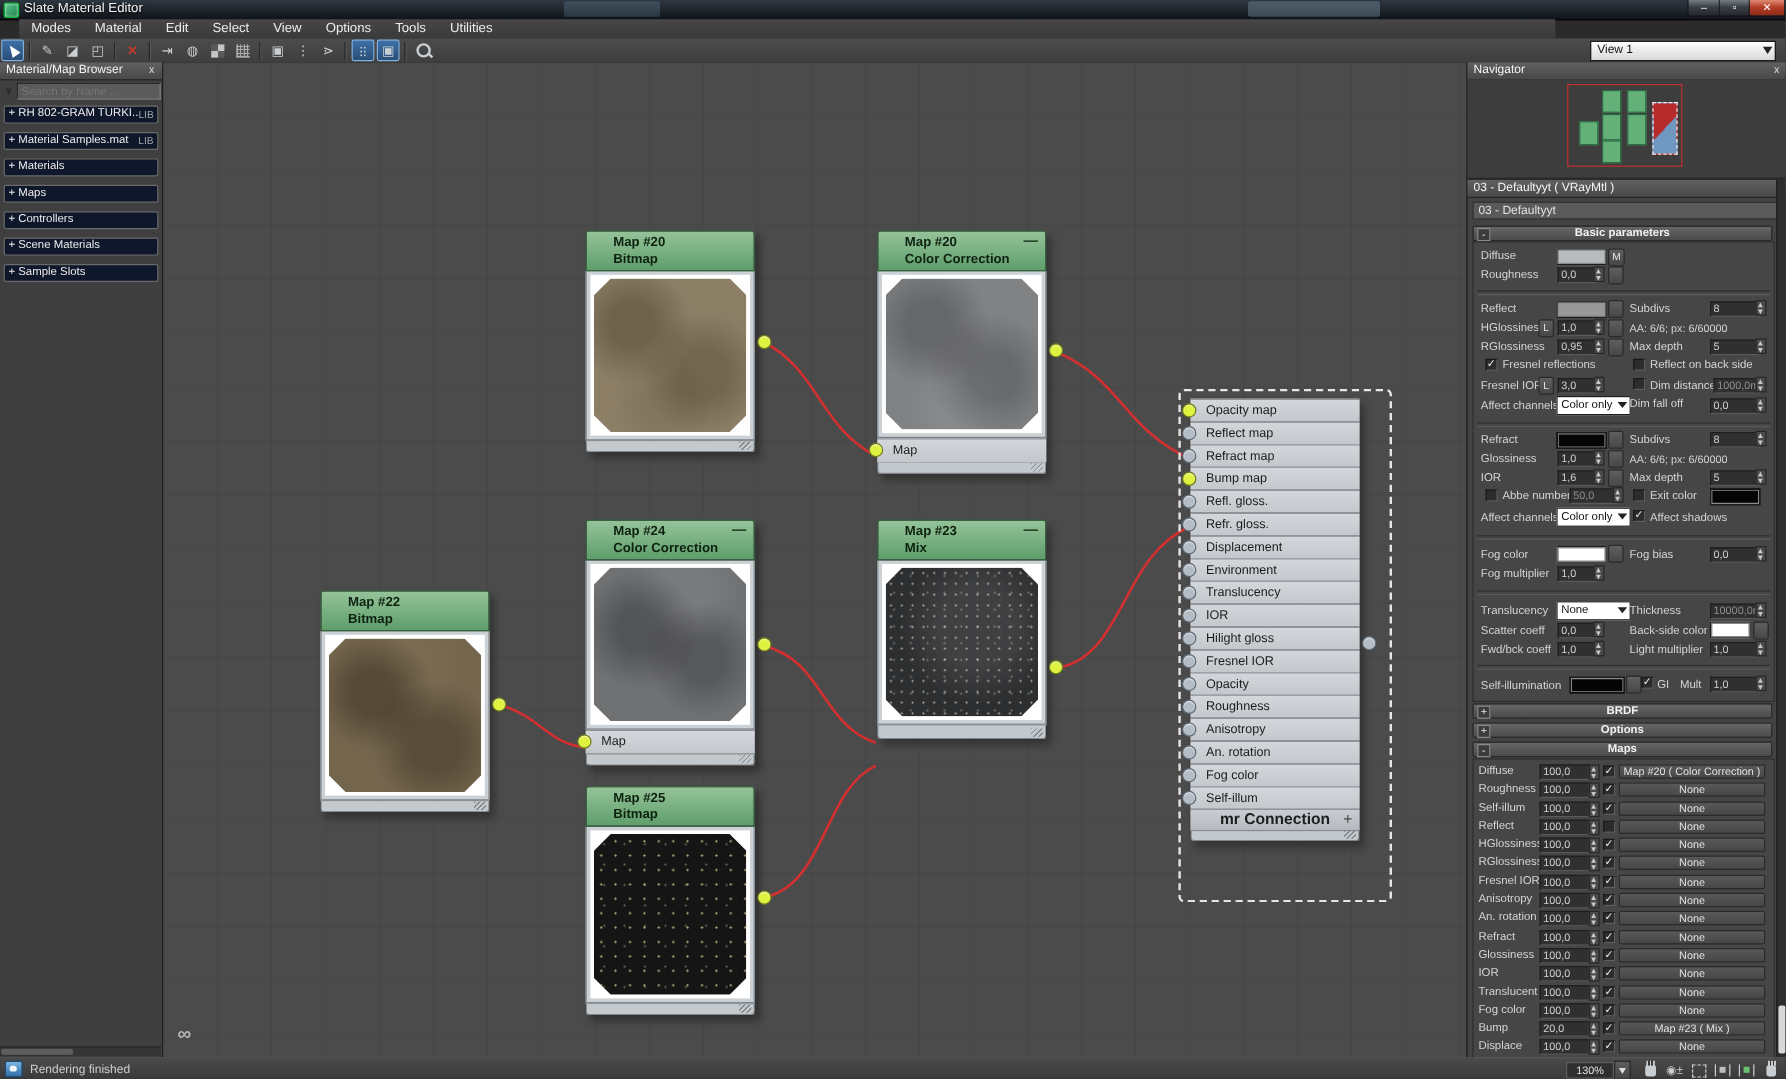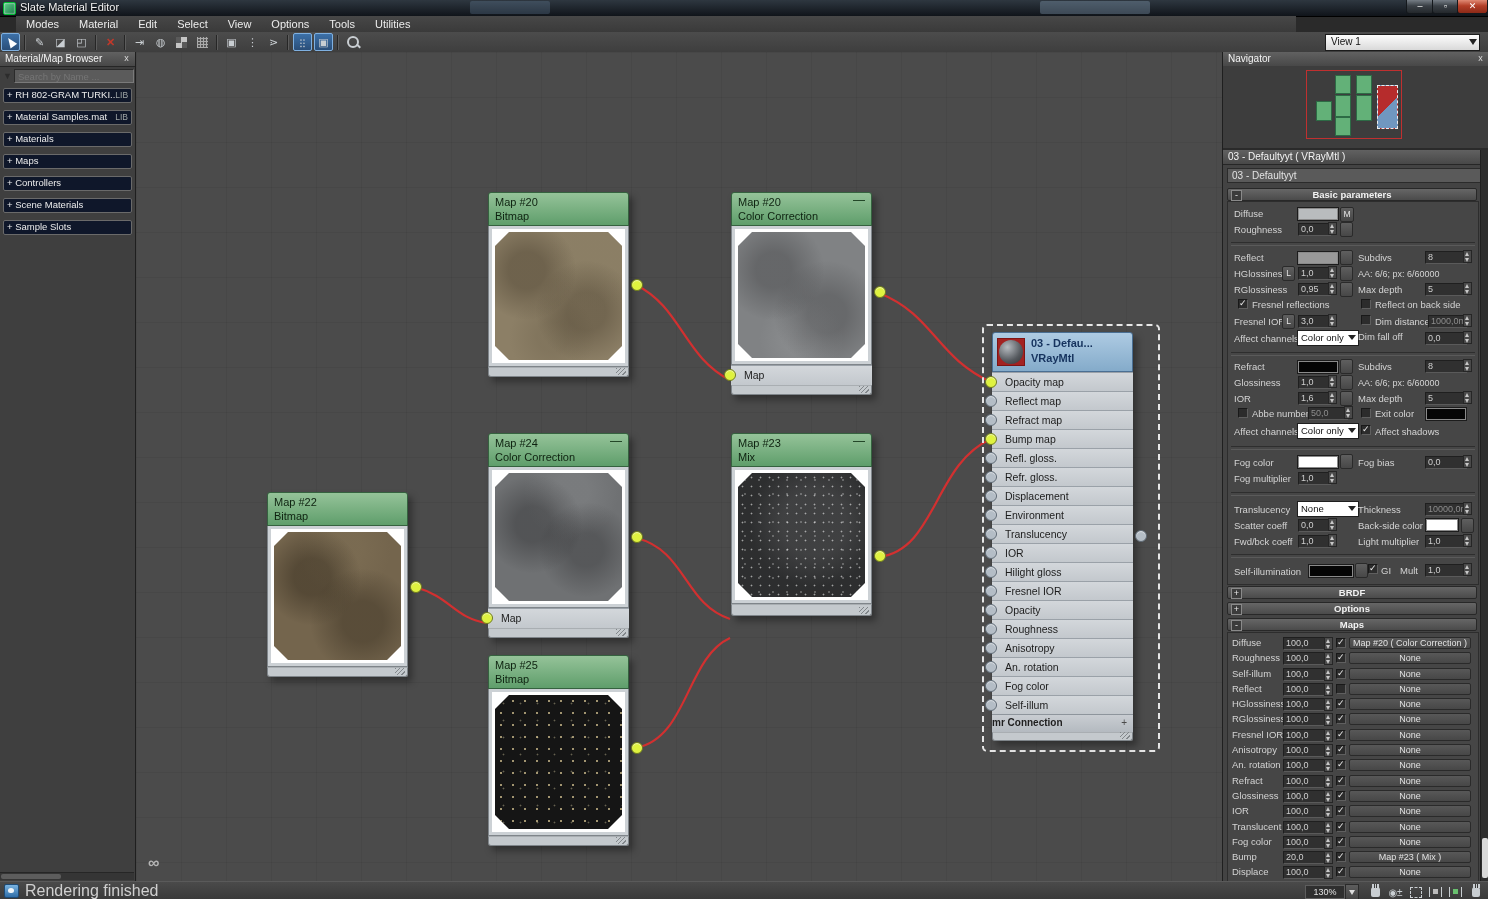--- a/index.html
+++ b/index.html
@@ -60,22 +60,22 @@
                      linear-gradient(90deg,rgba(0,0,0,.06) 1px,transparent 1px);
     background-size:45px 45px;overflow:hidden}
   #tabstrip{position:absolute;left:0;top:0;width:1086px;height:16px;background:#383838;border-bottom:1px solid #2c2c2c}
   #view-tab{position:absolute;left:4px;top:1px;width:58px;height:15px;background:#4d4d4d;border:1px solid #6b6b6b;border-bottom:none;
     color:#ececec;font-style:italic;font-weight:bold;font-size:10px;line-height:14px;padding-left:6px}
   #wires{position:absolute;left:0;top:0;pointer-events:none}
   #binoculars{position:absolute;left:12px;top:802px;color:#b5b5b5;font-size:16px;font-weight:bold}
   
   .node{position:absolute;box-shadow:4px 5px 7px rgba(0,0,0,.35)}
   .nhead{height:34px;background:linear-gradient(#95c399,#5f9e6b);border:1px solid #35623f;
-    border-radius:3px 3px 0 0;color:#0e2210;font-weight:normal;font-size:11px;line-height:14px;
-    padding:2px 6px;box-sizing:border-box;position:relative}
+    border-radius:3px 3px 0 0;color:#0e2210;font-weight:bold;font-size:11px;line-height:14px;
+    padding:2px 22px;box-sizing:border-box;position:relative}
   .nhead .mindash{position:absolute;right:6px;top:0;font-size:12px;color:#123317}
   .nbody{background:#ccd1d5;border:1px solid #7f858a;border-top:none;padding:3px;box-sizing:border-box}
   .tex-frame{background:#fff;padding:3px}
   .tex{clip-path:polygon(14px 0,calc(100% - 14px) 0,100% 14px,100% calc(100% - 14px),
        calc(100% - 14px) 100%,14px 100%,0 calc(100% - 14px),0 14px)}
   .tex-brown{background-color:#8c7f66;background-image:
     radial-gradient(circle at 25% 30%,rgba(55,45,30,.35) 0 14%,transparent 38%),
     radial-gradient(circle at 72% 62%,rgba(55,45,30,.3) 0 16%,transparent 42%),
     radial-gradient(circle at 45% 82%,rgba(120,108,85,.5) 0 12%,transparent 34%),
     radial-gradient(circle at 82% 18%,rgba(138,126,100,.45) 0 15%,transparent 38%)}
@@ -117,21 +117,21 @@
     background:linear-gradient(90deg,#7cbb8c,#569467);border:1px solid #2f6b45;border-radius:3px 6px 6px 3px}
   .outtab.blue{background:linear-gradient(90deg,#7ca9d2,#5c86b2);border-color:#3d5f83}
   .vhead{height:40px;background:linear-gradient(#aecbe3,#84abca);border:1px solid #4a6f93;
     border-radius:3px 3px 0 0;position:relative;box-sizing:border-box}
   .vhead .ttl{margin-left:38px;padding-top:3px;font-weight:bold;font-size:11px;line-height:15px;color:#16335e}
   .vthumb{position:absolute;left:4px;top:5px;width:28px;height:28px;background:#a32222;
     border:1px solid #7e1414;box-sizing:border-box}
   .vthumb::after{content:"";position:absolute;left:1px;top:1px;width:24px;height:24px;border-radius:50%;
     background:radial-gradient(circle at 35% 30%,#b7bcc1,#55595e 60%,#2e3134)}
   .mrrow{height:17px;background:linear-gradient(#c9cdd2,#b4bac0);border-top:1px solid #8e959c;
-    font-weight:bold;text-align:left;font-size:10px;color:#1e1e1e;line-height:16px;position:relative}
+    font-weight:bold;text-align:center;font-size:13px;color:#1e1e1e;line-height:16px;position:relative}
   .mrrow .plus{position:absolute;right:6px;top:0;font-weight:normal;color:#4a4a4a}
   .selbox{position:absolute;border:2px dashed #e6e6e6;border-radius:5px;pointer-events:none}
   
   #rightpanel{position:absolute;left:1222px;top:52px;width:266px;height:829px;background:#434343;border-left:1px solid #1f1f1f}
   #nav-body{position:absolute;left:0;top:14px;width:266px;height:82px;background:#3d3d3d;border-bottom:2px solid #2a2a2a}
   .navrect{position:absolute;background:#63b178;border:1px solid #2d6b45}
   #nav-view{position:absolute;border:1px solid #c03030}
   #nav-sel{position:absolute;background:linear-gradient(135deg,#b62c2c 50%,#7097c0 50%);border:1px dashed #eee}
   #params-head{position:absolute;left:0;top:98px;width:266px}
   #name-field{position:absolute;left:4px;top:116px;width:250px;height:13px;background:#5a5a5a;
@@ -172,21 +172,21 @@
     border:1px solid #2a2a2a;border-radius:2px;color:#e2e2e2;font-size:9px;line-height:11px;
     text-align:center;white-space:nowrap;overflow:hidden;font-family:inherit;padding:0}
   #vscroll{position:absolute;right:0;top:98px;width:8px;height:731px;background:#2d2d2d;border-left:1px solid #1f1f1f}
   #vscroll .thumb{position:absolute;left:1px;width:6px;height:40px;background:#d8d8d8;border-radius:2px;top:688px}
   
   #statusbar{position:absolute;left:0;top:881px;width:1488px;height:18px;
     background:linear-gradient(#4a4a4a,#393939);border-top:1px solid #5a5a5a;display:flex;align-items:center}
   #status-icon{width:13px;height:12px;margin:0 6px 0 4px;border-radius:2px;
     background:linear-gradient(#7ab3e0,#2f6ea8);border:1px solid #1d4a75;position:relative}
   #status-icon::after{content:"";position:absolute;left:3px;top:3px;width:6px;height:5px;border-radius:50% 50% 40% 40%;background:#eef4f8}
-  #status-msg{color:#cfcfcf;font-size:16px}
+  #status-msg{color:#cfcfcf;font-size:10px}
   #status-right{position:absolute;right:4px;top:2px;display:flex;align-items:center}
   #zoom-combo{width:38px;height:12px;background:#2f2f2f;border:1px solid #5d5d5d;color:#e0e0e0;
     font-size:9px;line-height:12px;text-align:center}
   #zoom-arrow{width:12px;height:14px;background:linear-gradient(#5d5d5d,#454545);border:1px solid #2a2a2a;
     display:flex;align-items:center;justify-content:center;margin-right:5px}
   #zoom-arrow::after{content:"";border-left:3.5px solid transparent;border-right:3.5px solid transparent;border-top:5px solid #ddd}
   .sicon{width:17px;height:14px;margin-left:3px;display:flex;align-items:center;justify-content:center;
     color:#c9ced2;font-size:10px;position:relative}
   .hand{width:9px;height:10px;background:#c9ced2;border-radius:3px 3px 2px 2px;position:relative}
   .hand::before{content:"";position:absolute;left:1px;top:-3px;width:7px;height:4px;
@@ -418,28 +418,20 @@
           <div class="tex tex-dark" style="height:124px"></div>
         </div>
       </div>
     <div class="nfoot" style="height:12px"></div>
   </div>
 
   <div class="selbox" style="left:846px;top:272px;width:174px;height:424px"></div>
   <div class="node" style="left:856px;top:280px;width:141px">
     <div class="outtab blue" style="top:40px;height:250px"></div>
     <span class="sock out" style="top:198px"></span>
-    <div class="vhead">
-      <div class="vthumb"></div>
-      <div class="ttl">
-        <div>03 - Defau...</div>
-        <div>VRayMtl</div>
-      </div>
-      <span class="mindash" style="color:#16335e">—</span>
-    </div>
     <div>
 
         <div class="vslot">
           <span class="sock in connected"></span>
           <span>Opacity map</span>
         </div>
 
         <div class="vslot">
           <span class="sock in"></span>
           <span>Reflect map</span>

